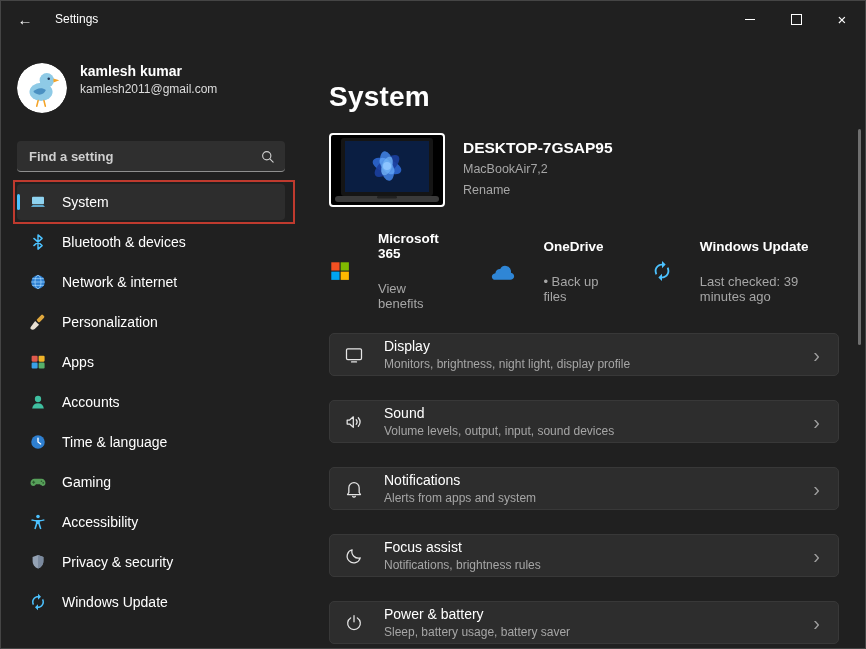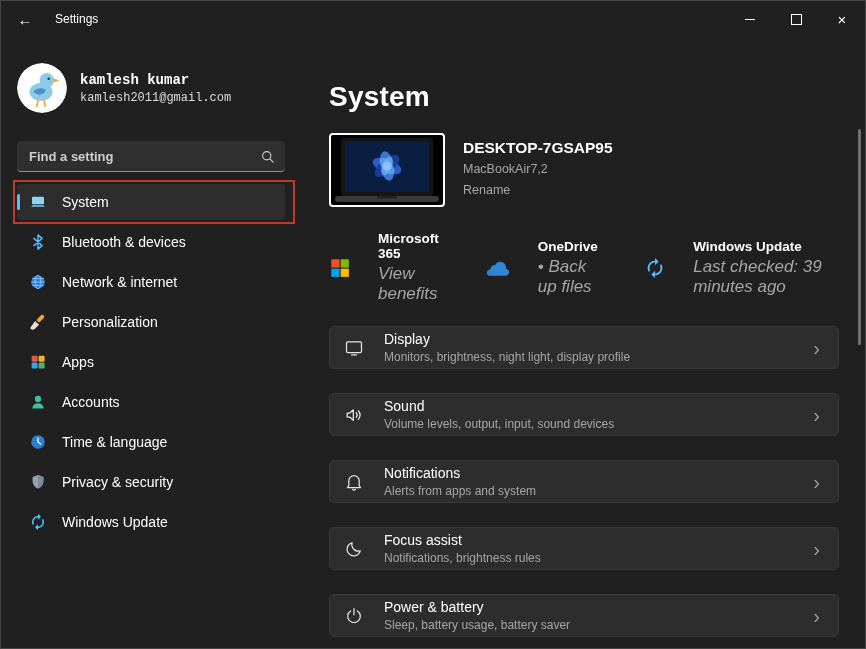--- a/index.html
+++ b/index.html
@@ -13,21 +13,21 @@
   .titlebar-title { font-size:12px; margin-left:10px; }
   .win-controls { margin-left:auto; display:flex; height:36px; }
   .win-btn { width:46px; height:36px; display:flex; align-items:center; justify-content:center; color:#fff; font-size:15px; }
   .min-line { width:10px; height:1px; background:#fff; display:block; }
   .max-box { width:9px; height:9px; border:1px solid #fff; display:block; }
 
   .body-row { flex:1; display:flex; min-height:0; }
 
   
   .sidebar { flex:0 0 300px; width:300px; padding:0 16px; box-sizing:border-box; }
-  .profile { display:flex; align-items:center; gap:13px; margin-top:26px;font-family:Liberation Mono, monospace; }
+  .profile { display:flex; gap:13px; margin-top:26px; }
   .avatar { width:50px; height:50px; border-radius:50%; overflow:hidden; flex:0 0 50px; line-height:0; }
   .profile-name { font-size:14px; font-weight:700; }
   .profile-email { font-size:12px; color:#dcdcdc; margin-top:3px; }
 
   .search-box { margin-top:28px; height:30px; background:#2f2f2f; border-radius:4px;
                 border-bottom:1px solid #8f8f8f; display:flex; align-items:center; padding:0 10px; }
   .search-input { flex:1; background:transparent; border:none; outline:none; color:#eee; font-size:13px; font-family:inherit;font-weight:bold; }
   .search-input::placeholder { color:#cfcfcf; }
 
   .nav { margin-top:12px; }
@@ -45,21 +45,21 @@
   .device-row { display:flex; gap:18px; margin-top:20px; align-items:flex-start; }
   .laptop { border:2px solid #fff; border-radius:4px; background:#000; padding:2px; line-height:0; }
   .device-name { font-size:15.5px; font-weight:700; margin-top:6px; }
   .device-model { font-size:12.5px; color:#a6a6a6; margin-top:5px; }
   .device-rename { font-size:12.5px; color:#a6a6a6; margin-top:7px; display:inline-block; }
 
   .quick-row { display:flex; gap:46px; margin-top:24px; }
   .quick { display:flex; gap:27px; align-items:center; }
   .quick-icon { display:flex; line-height:0; }
   .quick-title { font-size:13.5px; font-weight:700; }
-  .quick-sub { font-size:17px; color:#a6a6a6; margin-top:3px;font-style:italic; }
+  .quick-sub { font-size:13px; color:#a6a6a6; margin-top:20px; }
 
   .cards { margin-top:22px; }
   .card { height:43px; background:#2d2d2d; border:1px solid #383838; border-radius:5px; margin-bottom:24px;
           display:flex; align-items:center; padding:0 18px 0 14px; box-sizing:border-box; }
   .card-icon { width:40px; display:flex; flex:0 0 40px; }
   .card-title { font-size:14px; }
   .card-sub { font-size:12px; color:#a6a6a6; margin-top:3px; }
   .card-chevron { margin-left:auto; color:#9d9d9d; font-size:20px; line-height:1; }
 
   .scroll-thumb { position:absolute; right:4px; top:128px; width:3px; height:216px; background:#6f6f6f; border-radius:2px; }
@@ -186,21 +186,41 @@
         <div class="nav-item">
           <span class="nav-icon">
             <svg viewBox="0 0 24 24" width="18" height="18">
                 <circle cx="12" cy="12" r="9" fill="#2e7fd0"></circle>
                 <path d="M12 6.8V12l3.6 2.6" stroke="#fff" stroke-width="1.8" fill="none" stroke-linecap="round"></path>
               </svg>
           </span>
           <span>Time &amp; language</span>
         </div>
 
-
+        <div class="nav-item">
+          <span class="nav-icon">
+            <svg viewBox="0 0 24 24" width="18" height="18">
+                <path d="M7.3 7.8h9.4c2.9 0 5.3 2.4 5.3 5.4 0 2.3-1.7 4.1-3.8 4.1-1.2 0-2.3-.6-3-1.6l-.5-.7H9.3l-.5.7c-.7 1-1.8 1.6-3 1.6-2.1 0-3.8-1.8-3.8-4.1 0-3 2.4-5.4 5.3-5.4z" fill="#57a05a"></path>
+                <circle cx="16.6" cy="11" r="1.1" fill="#2c5a2e"></circle>
+                <circle cx="18.9" cy="13.2" r="1.1" fill="#2c5a2e"></circle>
+                <path d="M6.2 10.2v4M4.2 12.2h4" stroke="#2c5a2e" stroke-width="1.4"></path>
+              </svg>
+          </span>
+          <span>Gaming</span>
+        </div>
+
+        <div class="nav-item">
+          <span class="nav-icon">
+            <svg viewBox="0 0 24 24" width="18" height="18" fill="#4cc2ff">
+                <circle cx="12" cy="4.6" r="2.4"></circle>
+                <path d="M3.8 8.2c2.6.8 5.3 1.2 8.2 1.2s5.6-.4 8.2-1.2l.6 1.9c-2.1.6-4.2 1-6.4 1.1v2.6l2.2 7.2-1.9.6-2.3-6.9h-1.2l-2.3 6.9-1.9-.6 2.2-7.2v-2.6c-2.2-.1-4.3-.5-6.4-1.1z"></path>
+              </svg>
+          </span>
+          <span>Accessibility</span>
+        </div>
 
         <div class="nav-item">
           <span class="nav-icon">
             <svg viewBox="0 0 24 24" width="18" height="18">
                 <path d="M12 2.8l7.2 2.6v5.2c0 4.6-2.9 8.5-7.2 10.2-4.3-1.7-7.2-5.6-7.2-10.2V5.4z" fill="#94a2b4"></path>
                 <path d="M12 2.8l7.2 2.6v5.2c0 4.6-2.9 8.5-7.2 10.2z" fill="#7b8a9e"></path>
               </svg>
           </span>
           <span>Privacy &amp; security</span>
         </div>

